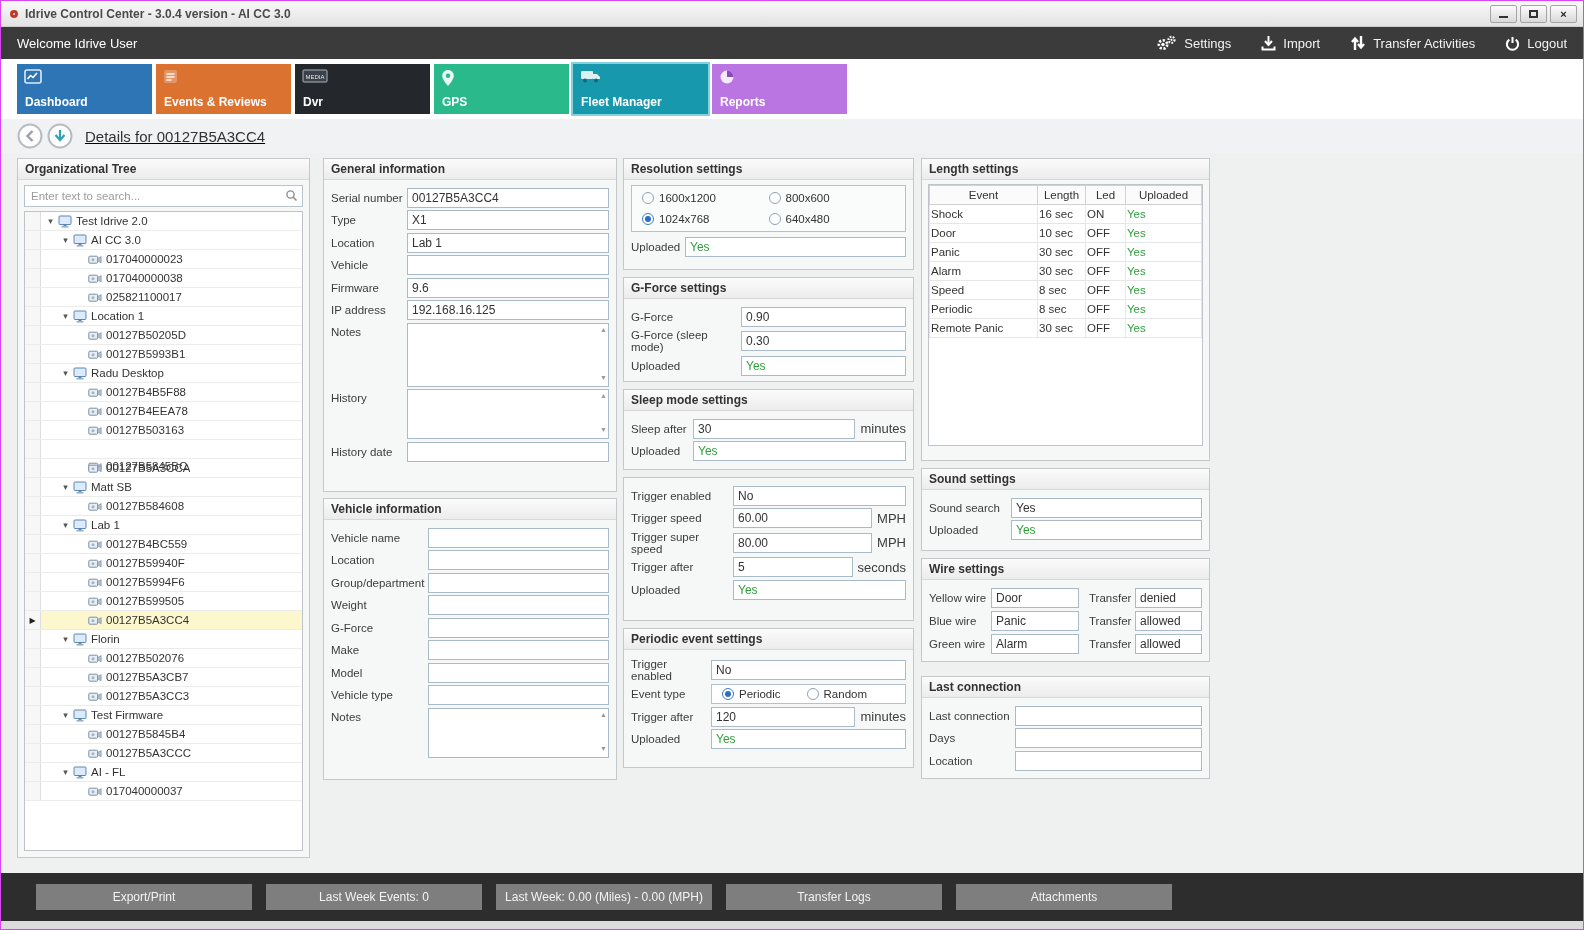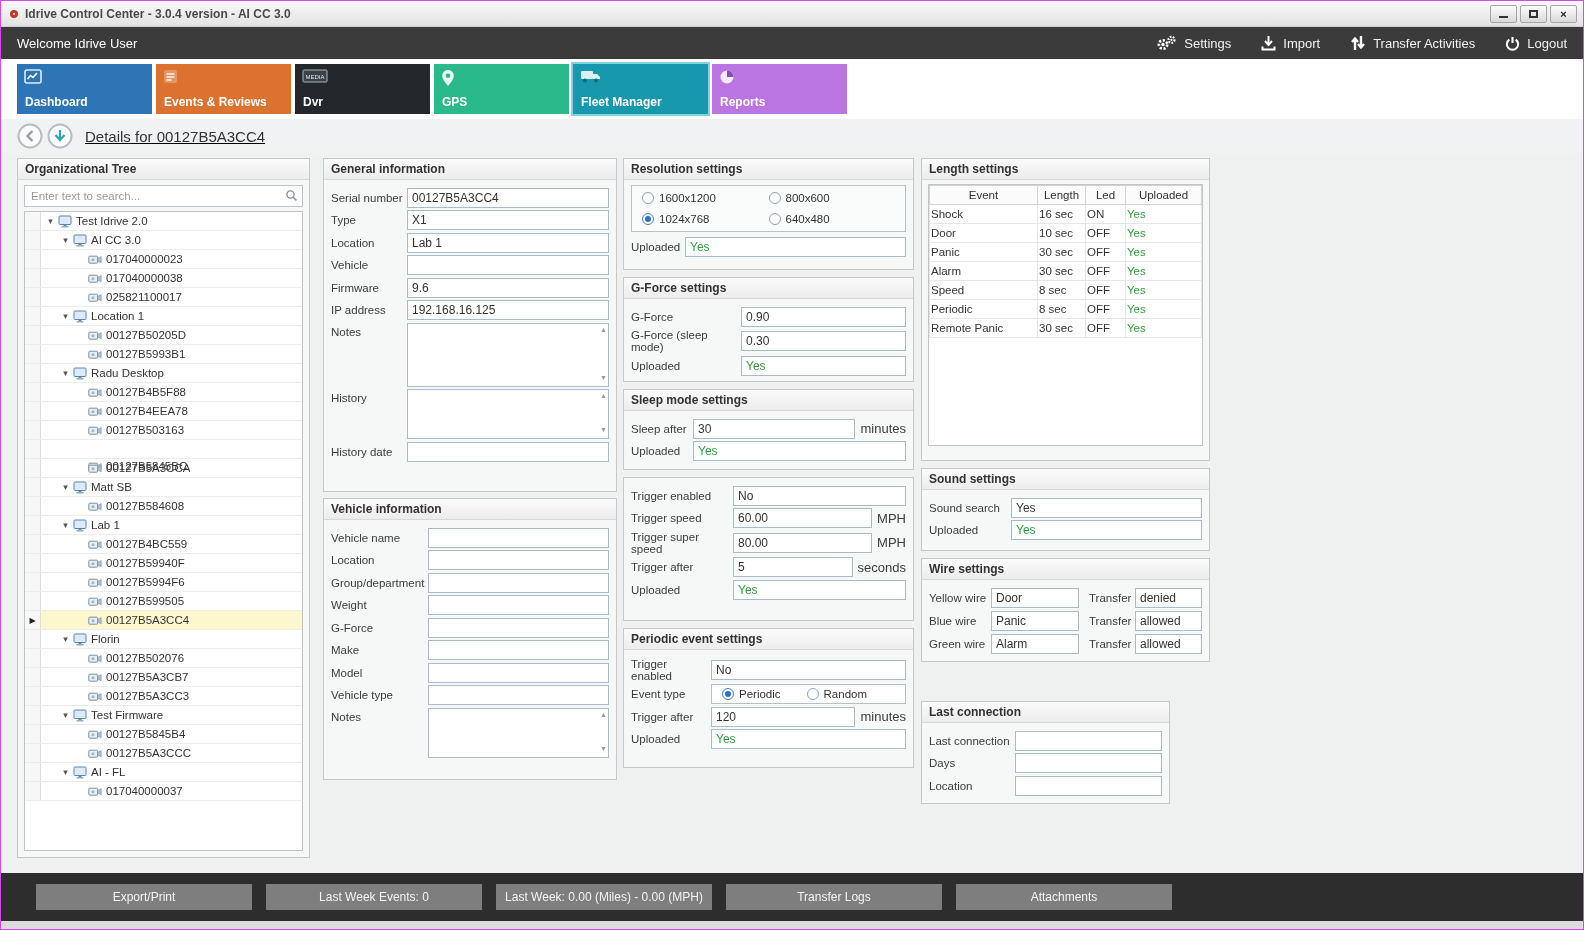--- a/index.html
+++ b/index.html
@@ -44,21 +44,21 @@
   .p-general    { left:322px; top:157px; width:294px; height:334px; }
   .p-vehicle    { left:322px; top:497px; width:294px; height:282px; }
   .p-resolution { left:622px; top:157px; width:291px; height:112px; }
   .p-gforce     { left:622px; top:276px; width:291px; height:105px; }
   .p-sleep      { left:622px; top:388px; width:291px; height:81px; }
   .p-trigger    { left:622px; top:476px; width:291px; height:144px; }
   .p-periodic   { left:622px; top:627px; width:291px; height:140px; }
   .p-length     { left:920px; top:157px; width:289px; height:303px; }
   .p-sound      { left:920px; top:467px; width:289px; height:83px; }
   .p-wire       { left:920px; top:557px; width:289px; height:104px; }
-  .p-lastconn   { left:920px; top:700px; width:249px; height:103px; }
+  .p-lastconn   { left:920px; top:675px; width:289px; height:103px; }
 
   
   .form-row { display:flex; align-items:center; margin:2.5px 0; }
   .f-label { font-size:11.5px; color:#3c3c3c; flex:0 0 auto; padding-right:4px; }
   .f-input { flex:1; min-width:0; height:20px; border:1px solid #a9bbc9; background:#fff; font:12px "Liberation Sans",sans-serif; color:#333; padding:0 4px; }
   .f-input.green { color:#2e9e3c; }
   .f-suffix { font-size:13px; color:#3c3c3c; margin-left:5px; flex:0 0 auto; }
   .ta-row { align-items:flex-start; }
   .ta-row .f-label { padding-top:3px; }
   .ta-wrap { flex:1; position:relative; min-width:0; }

